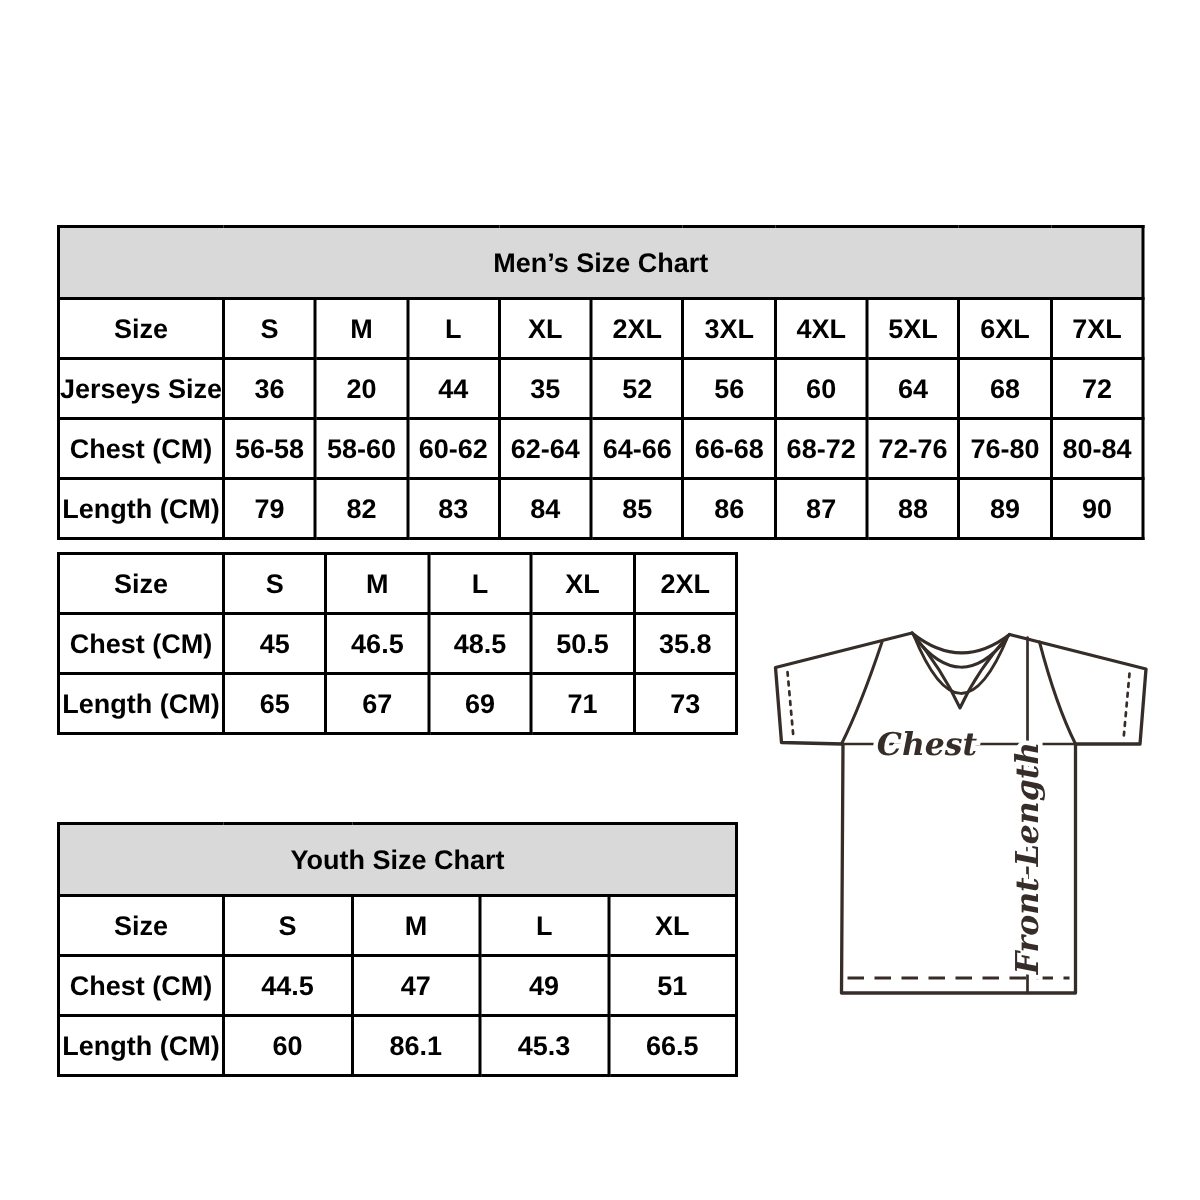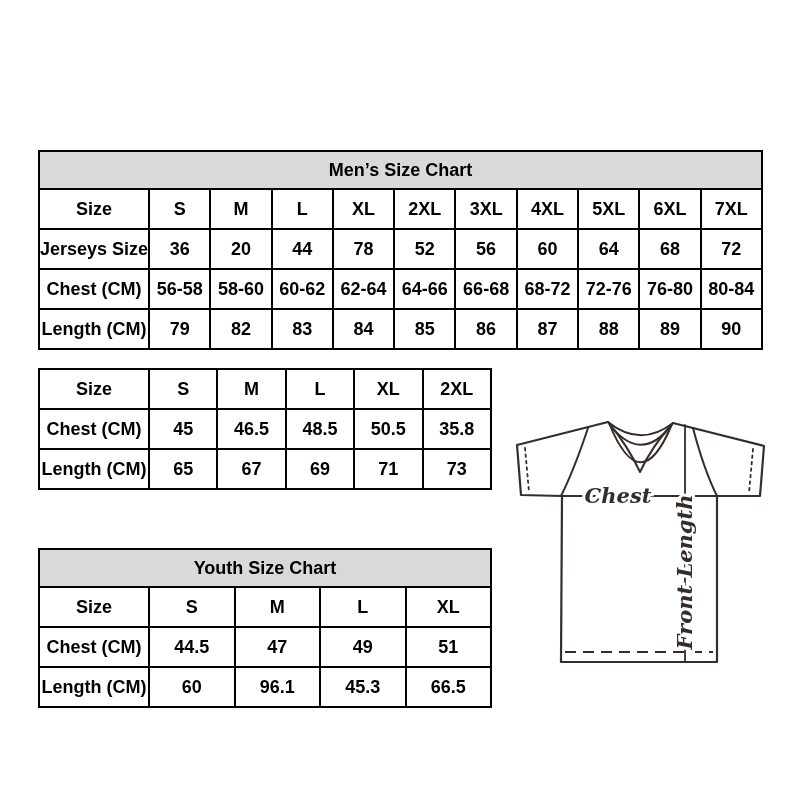--- a/index.html
+++ b/index.html
@@ -12,21 +12,21 @@
     position:absolute; top:97px; left:0; width:780px;
     text-align:center; font-size:22px; font-weight:bold; line-height:26px;
   }
   .tbl { position:absolute; }
   .tbl table { border-collapse:collapse; table-layout:fixed; }
   .tbl th, .tbl td {
     border:2px solid #000; text-align:center; vertical-align:middle;
     font-weight:bold; font-size:18px; height:40px; padding:0; color:#000;
     overflow:hidden; white-space:nowrap;
   }
-  .tbl .tbl-title { background:#d9d9d9; height:38px;margin-top:30px; }
+  .tbl .tbl-title { background:#d9d9d9; height:48px;margin-top:30px; }
   .tbl col.first { width:110px; }
   .mens   { left:38px; top:150px; }  .mens table   { width:725px; }
   .womens { left:38px; top:368px; }  .womens table { width:454px; }
   .youth  { left:38px; top:548px; }  .youth table  { width:454px; }
   .jersey { position:absolute; left:503px; top:410px; width:272px; height:262px; }
   .jersey svg { display:block; width:100%; height:100%; }
   .jersey text {
     font-family:"DejaVu Serif", serif; font-style:italic; font-weight:bold;
     font-size:21px; fill:#362d28; paint-order:stroke; stroke:#ffffff; stroke-width:6px;
   }
@@ -67,21 +67,21 @@
             <th>4XL</th>
             <th>5XL</th>
             <th>6XL</th>
             <th>7XL</th>
           </tr>
           <tr>
             <th>Jerseys Size</th>
             <td>36</td>
             <td>20</td>
             <td>44</td>
-            <td>78</td>
+            <td>35</td>
             <td>52</td>
             <td>56</td>
             <td>60</td>
             <td>64</td>
             <td>68</td>
             <td>72</td>
           </tr>
           <tr>
             <th>Chest (CM)</th>
             <td>56-58</td>
@@ -172,21 +172,21 @@
           <tr>
             <th>Chest (CM)</th>
             <td>44.5</td>
             <td>47</td>
             <td>49</td>
             <td>51</td>
           </tr>
           <tr>
             <th>Length (CM)</th>
             <td>60</td>
-            <td>96.1</td>
+            <td>86.1</td>
             <td>45.3</td>
             <td>66.5</td>
           </tr>
         </tbody>
       </table>
     </div>
 
   <div class="jersey">
     <svg viewBox="0 0 272 262">
       <g fill="none" stroke="#362d28" stroke-width="2.2" stroke-linejoin="round" stroke-linecap="round">

